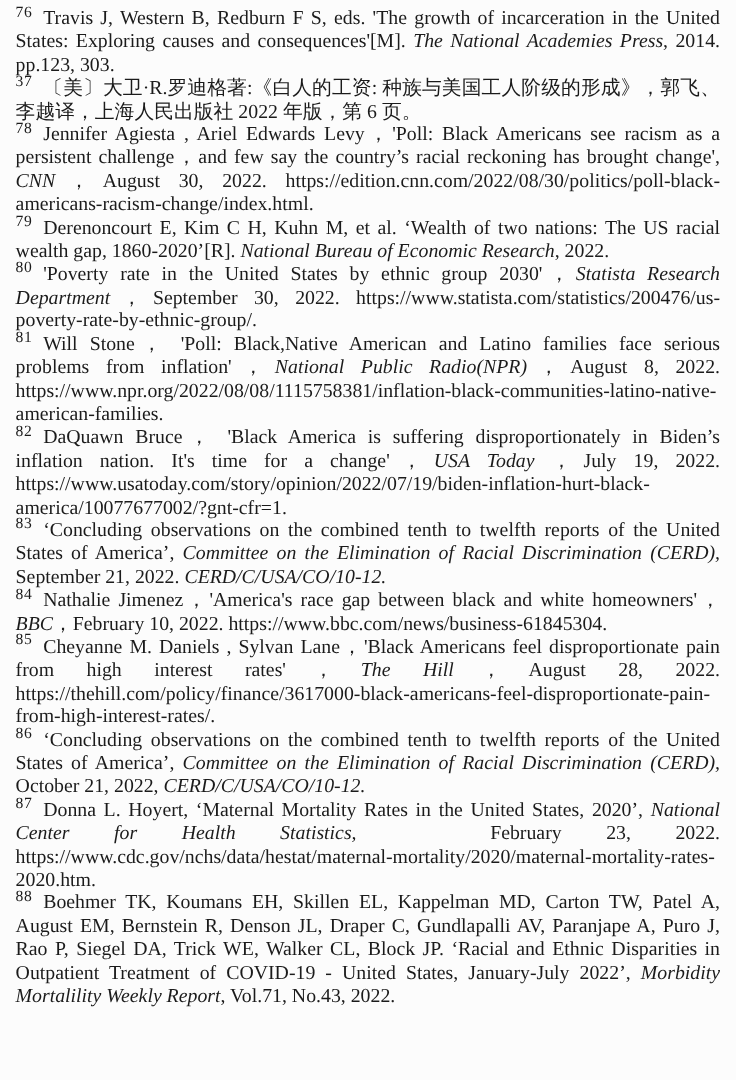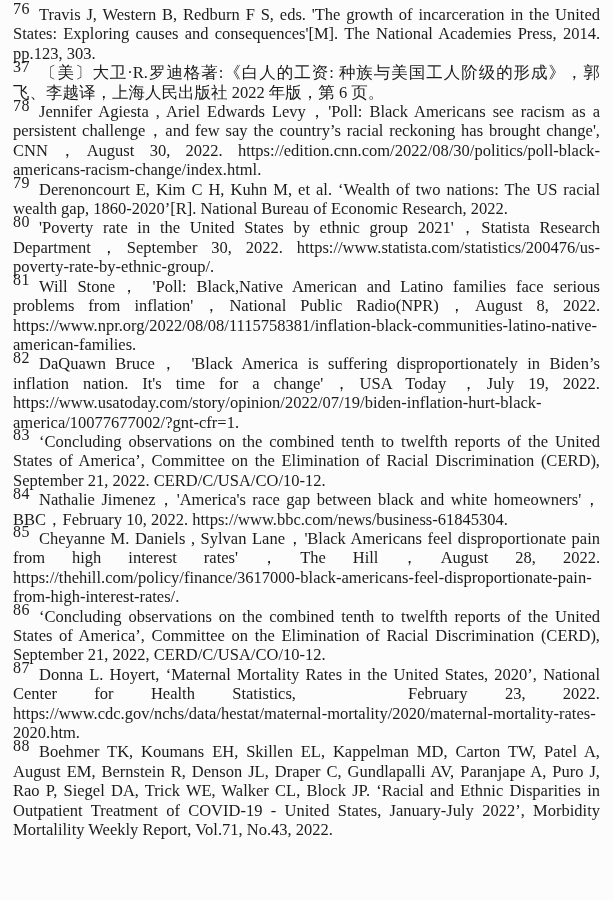--- a/index.html
+++ b/index.html
@@ -22,53 +22,53 @@
   }
   p.footnote {
     margin: 0;
     font-size: 16.5px;
     line-height: 19.4px;
     text-align: justify;
     overflow-wrap: break-word;
     word-wrap: break-word;
   }
   sup.fn-num {
-    font-size: 16px;
+    font-size: 13px;
     line-height: 0;
     vertical-align: super;
     margin-right: 9px;
     letter-spacing: 0.5px;
   }
-  .it { }
+  .it { font-style: italic; }
   .rm { font-style: normal; }
 </style>
 </head>
 <body style="background: rgb(252, 252, 252); color: rgb(27, 27, 27);">
 
 <main class="page">
   <section id="footnote-list">
   <p class="footnote"><sup class="fn-num">76</sup><span class="fn-body"><span class="rm">Travis J, Western B, Redburn F S, eds. 'The growth of incarceration in the United States: Exploring causes and consequences'[M]. </span><span class="it">The National Academies Press</span><span class="rm">, 2014. pp.123, 303.</span></span></p>
 
   <p class="footnote"><sup class="fn-num">37</sup><span class="fn-body"><span class="rm">〔美〕大卫·R.罗迪格著:《白人的工资: 种族与美国工人阶级的形成》，郭飞、李越译，上海人民出版社 2022 年版，第 6 页。</span></span></p>
 
   <p class="footnote"><sup class="fn-num">78</sup><span class="fn-body"><span class="rm">Jennifer Agiesta , Ariel Edwards Levy，'Poll: Black Americans see racism as a persistent challenge，and few say the country’s racial reckoning has brought change', </span><span class="it">CNN</span><span class="rm">，August 30, 2022. </span><span class="rm">https://edition.cnn.com/2022/08/30/politics/poll-black-americans-racism-change/index.html.</span></span></p>
 
   <p class="footnote"><sup class="fn-num">79</sup><span class="fn-body"><span class="rm">Derenoncourt E, Kim C H, Kuhn M, et al. ‘Wealth of two nations: The US racial wealth gap, 1860-2020’[R]. </span><span class="it">National Bureau of Economic Research</span><span class="rm">, 2022.</span></span></p>
 
-  <p class="footnote"><sup class="fn-num">80</sup><span class="fn-body"><span class="rm">'Poverty rate in the United States by ethnic group 2021'，</span><span class="it">Statista Research Department</span><span class="rm">，September 30, 2022. </span><span class="rm">https://www.statista.com/statistics/200476/us-poverty-rate-by-ethnic-group/.</span></span></p>
+  <p class="footnote"><sup class="fn-num">80</sup><span class="fn-body"><span class="rm">'Poverty rate in the United States by ethnic group 2030'，</span><span class="it">Statista Research Department</span><span class="rm">，September 30, 2022. </span><span class="rm">https://www.statista.com/statistics/200476/us-poverty-rate-by-ethnic-group/.</span></span></p>
 
   <p class="footnote"><sup class="fn-num">81</sup><span class="fn-body"><span class="rm">Will Stone， 'Poll: Black,Native American and Latino families face serious problems from inflation'，</span><span class="it">National Public Radio(NPR)</span><span class="rm">，August 8, 2022. </span><span class="rm">https://www.npr.org/2022/08/08/1115758381/inflation-black-communities-latino-native-american-families.</span></span></p>
 
   <p class="footnote"><sup class="fn-num">82</sup><span class="fn-body"><span class="rm">DaQuawn Bruce， 'Black America is suffering disproportionately in Biden’s inflation nation. It's time for a change'，</span><span class="it">USA Today</span><span class="rm"> ，July 19, 2022. </span><span class="rm">https://www.usatoday.com/story/opinion/2022/07/19/biden-inflation-hurt-black-america/10077677002/?gnt-cfr=1.</span></span></p>
 
   <p class="footnote"><sup class="fn-num">83</sup><span class="fn-body"><span class="rm">‘Concluding observations on the combined tenth to twelfth reports of the United States of America’, </span><span class="it">Committee on the Elimination of Racial Discrimination (CERD),</span><span class="rm"> September 21, 2022. </span><span class="it">CERD/C/USA/CO/10-12.</span></span></p>
 
   <p class="footnote"><sup class="fn-num">84</sup><span class="fn-body"><span class="rm">Nathalie Jimenez，'America's race gap between black and white homeowners'，</span><span class="it">BBC</span><span class="rm">，February 10, 2022. </span><span class="rm">https://www.bbc.com/news/business-61845304.</span></span></p>
 
   <p class="footnote"><sup class="fn-num">85</sup><span class="fn-body"><span class="rm">Cheyanne M. Daniels , Sylvan Lane，'Black Americans feel disproportionate pain from high interest rates'，</span><span class="it">The Hill</span><span class="rm">，August 28, 2022. </span><span class="rm">https://thehill.com/policy/finance/3617000-black-americans-feel-disproportionate-pain-from-high-interest-rates/.</span></span></p>
 
-  <p class="footnote"><sup class="fn-num">86</sup><span class="fn-body"><span class="rm">‘Concluding observations on the combined tenth to twelfth reports of the United States of America’, </span><span class="it">Committee on the Elimination of Racial Discrimination (CERD),</span><span class="rm"> September 21, 2022, </span><span class="it">CERD/C/USA/CO/10-12.</span></span></p>
+  <p class="footnote"><sup class="fn-num">86</sup><span class="fn-body"><span class="rm">‘Concluding observations on the combined tenth to twelfth reports of the United States of America’, </span><span class="it">Committee on the Elimination of Racial Discrimination (CERD),</span><span class="rm"> October 21, 2022, </span><span class="it">CERD/C/USA/CO/10-12.</span></span></p>
 
   <p class="footnote"><sup class="fn-num">87</sup><span class="fn-body"><span class="rm">Donna L. Hoyert, ‘Maternal Mortality Rates in the United States, 2020’, </span><span class="it">National Center for Health Statistics,</span><span class="rm"> &nbsp; February 23, 2022. </span><span class="rm">https://www.cdc.gov/nchs/data/hestat/maternal-mortality/2020/maternal-mortality-rates-2020.htm.</span></span></p>
 
   <p class="footnote"><sup class="fn-num">88</sup><span class="fn-body"><span class="rm">Boehmer TK, Koumans EH, Skillen EL, Kappelman MD, Carton TW, Patel A, August EM, Bernstein R, Denson JL, Draper C, Gundlapalli AV, Paranjape A, Puro J, Rao P, Siegel DA, Trick WE, Walker CL, Block JP. ‘Racial and Ethnic Disparities in Outpatient Treatment of COVID-19 - United States, January-July 2022’, </span><span class="it">Morbidity Mortalility Weekly Report</span><span class="rm">, Vol.71, No.43, 2022.</span></span></p>
 </section>
 </main>
 
 </body></html>

